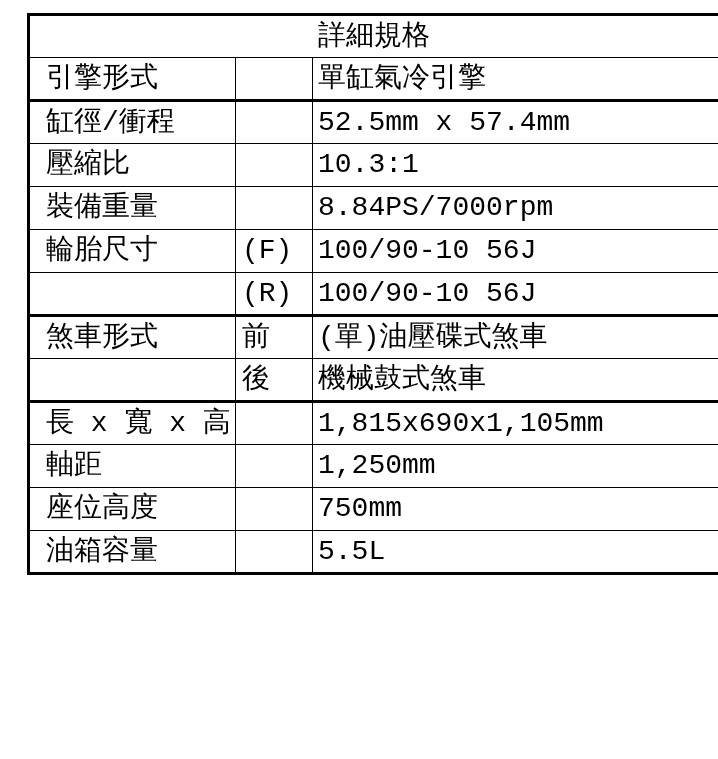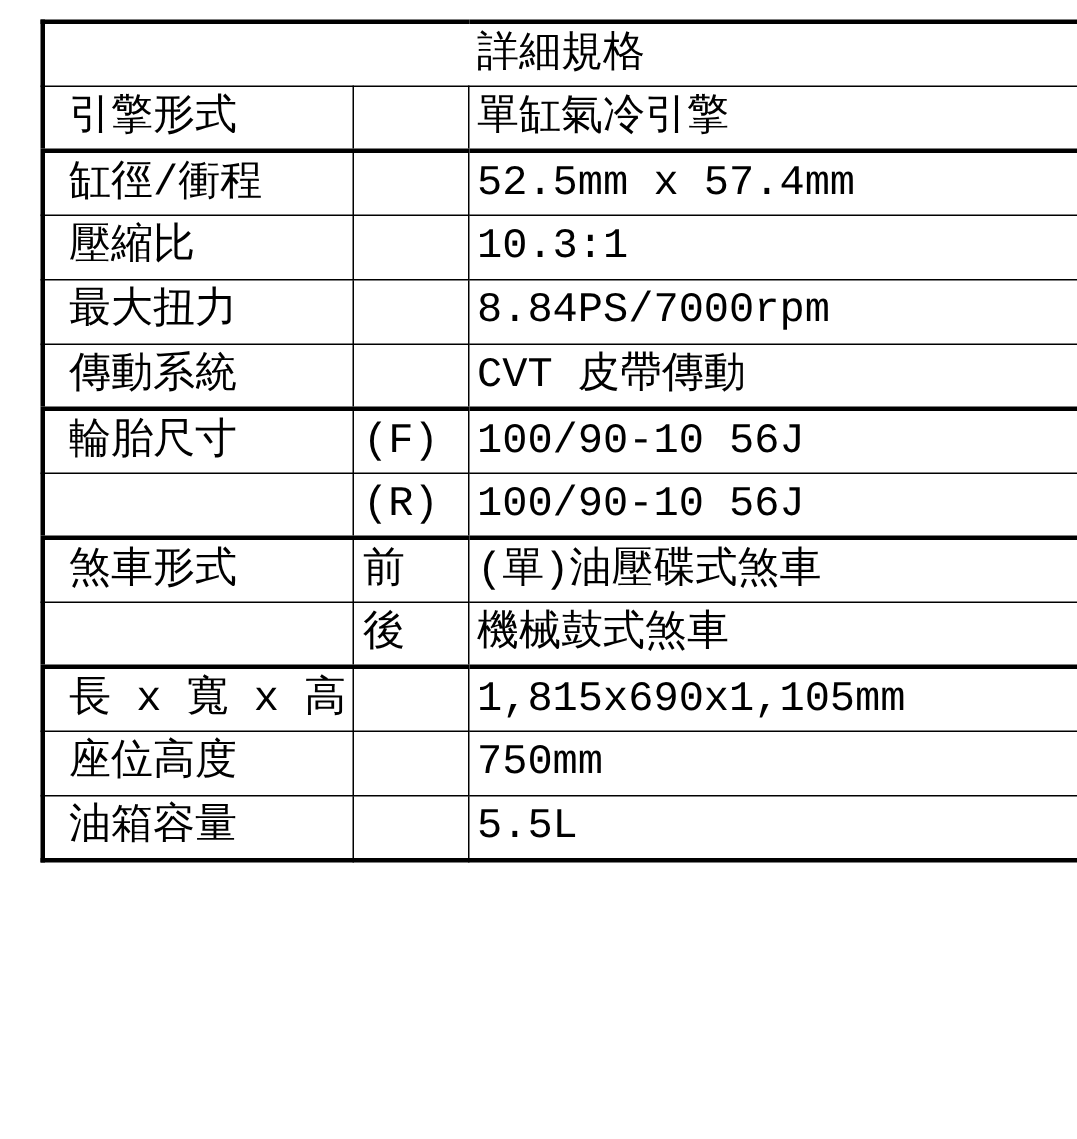--- a/index.html
+++ b/index.html
@@ -70,28 +70,23 @@
     <td class="c1">缸徑/衝程</td>
     <td class="c2"></td>
     <td class="c3">52.5mm x 57.4mm</td>
   </tr>
         <tr>
     <td class="c1">壓縮比</td>
     <td class="c2"></td>
     <td class="c3">10.3:1</td>
   </tr>
         <tr>
-    <td class="c1">最大扭力</td>
+    <td class="c1">裝備重量</td>
     <td class="c2"></td>
     <td class="c3">8.84PS/7000rpm</td>
-  </tr>
-        <tr class="thick">
-    <td class="c1">傳動系統</td>
-    <td class="c2"></td>
-    <td class="c3">CVT 皮帶傳動</td>
   </tr>
         <tr>
     <td class="c1">輪胎尺寸</td>
     <td class="c2">(F)</td>
     <td class="c3">100/90-10 56J</td>
   </tr>
         <tr class="thick">
     <td class="c1"></td>
     <td class="c2">(R)</td>
     <td class="c3">100/90-10 56J</td>
@@ -105,20 +100,25 @@
     <td class="c1"></td>
     <td class="c2">後</td>
     <td class="c3">機械鼓式煞車</td>
   </tr>
         <tr>
     <td class="c1">長 x 寬 x 高</td>
     <td class="c2"></td>
     <td class="c3">1,815x690x1,105mm</td>
   </tr>
         <tr>
+    <td class="c1">軸距</td>
+    <td class="c2"></td>
+    <td class="c3">1,250mm</td>
+  </tr>
+        <tr>
     <td class="c1">座位高度</td>
     <td class="c2"></td>
     <td class="c3">750mm</td>
   </tr>
         <tr>
     <td class="c1">油箱容量</td>
     <td class="c2"></td>
     <td class="c3">5.5L</td>
   </tr>
       </tbody>

